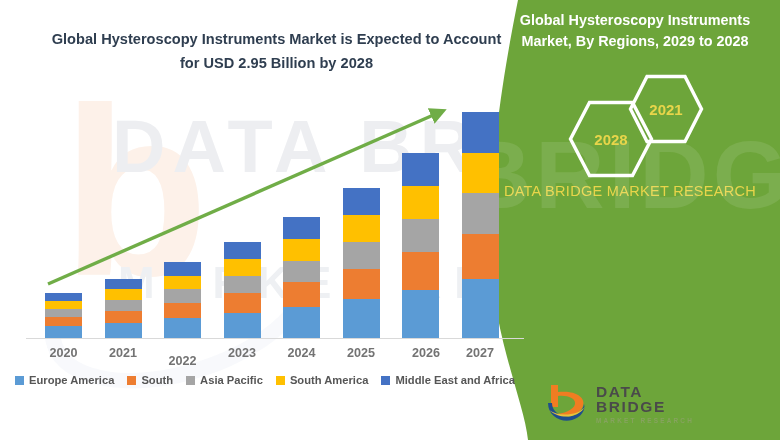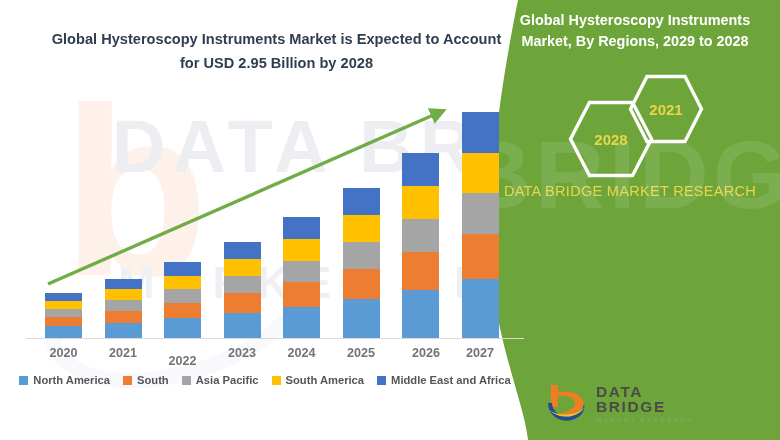--- a/index.html
+++ b/index.html
@@ -253,21 +253,21 @@
         <marker id="arrowhead" markerWidth="5" markerHeight="5" refX="2.2" refY="2.5" orient="auto">
           <path d="M0,0 L5,2.5 L0,5 Z" fill="#70AD47"></path>
         </marker>
       </defs>
       <line x1="48" y1="284" x2="438" y2="113" stroke="#70AD47" stroke-width="3.4" marker-end="url(#arrowhead)"></line>
     </svg>
 
     <div class="legend" id="legend">
         <div class="legend-item">
           <span class="swatch" style="background: rgb(91, 155, 213);"></span>
-          <span class="legend-label">North America</span>
+          <span class="legend-label">Europe America</span>
         </div>
         <div class="legend-item">
           <span class="swatch" style="background: rgb(237, 125, 49);"></span>
           <span class="legend-label">South</span>
         </div>
         <div class="legend-item">
           <span class="swatch" style="background: rgb(165, 165, 165);"></span>
           <span class="legend-label">Asia Pacific</span>
         </div>
         <div class="legend-item">

